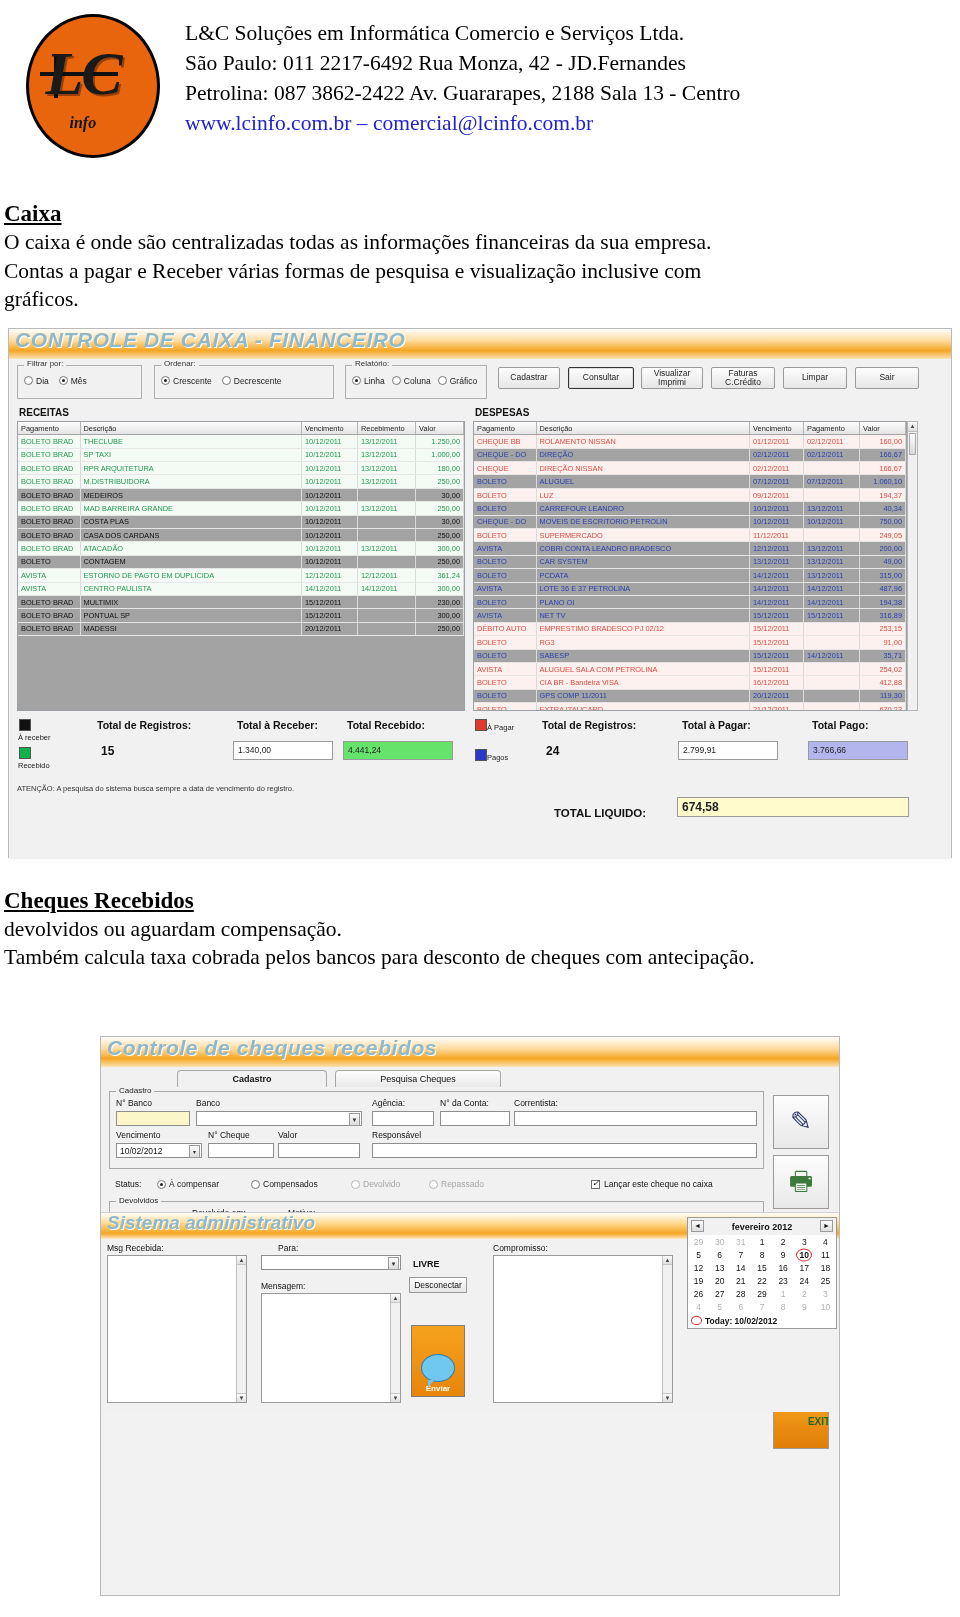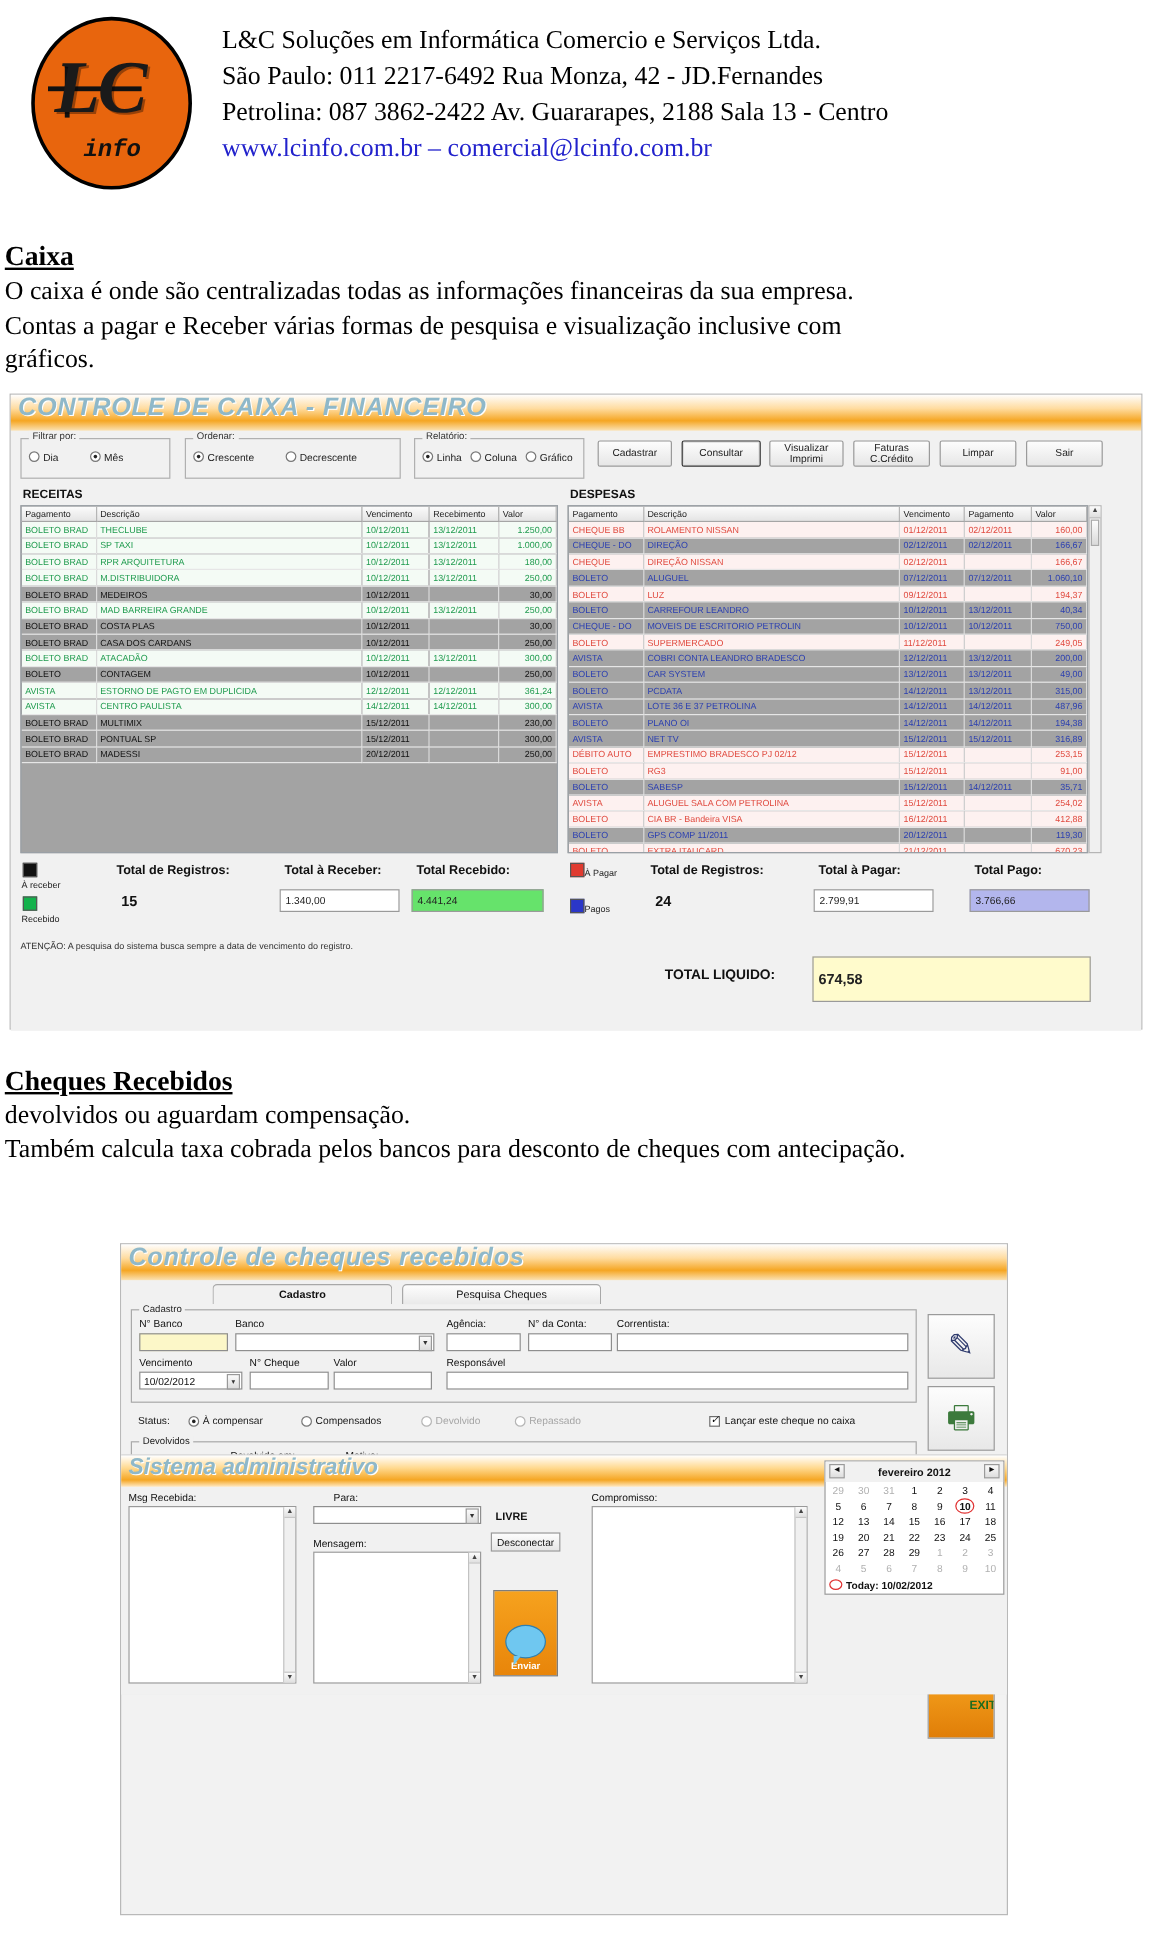--- a/index.html
+++ b/index.html
@@ -23,22 +23,22 @@
   }
   .logo-text-lc {
     position:absolute; left:28px; top:28px;
     font-family:"Liberation Serif", serif;
     font-size:62px; font-style:italic; font-weight:bold;
     color:#1a1a1a; letter-spacing:-2px;
     text-shadow:2px 2px 0 rgba(0,0,0,.35);
   }
   .logo-text-info {
     position:absolute; left:52px; top:104px;
-    font-family:Liberation Mono, monospace;
-    font-size:20px; font-style:italic; font-weight:bold; color:#111;
+    font-family:Liberation Serif, serif;
+    font-size:16px; font-style:italic; font-weight:bold; color:#111;
   }
   .logo-bar1 { position:absolute; left:22px; top:62px; width:78px; height:4px; background:#111; }
   .logo-bar2 { position:absolute; left:36px; top:44px; width:4px; height:44px; background:#111; }
 
   .company-block { padding-top:10px; flex:1; }
   .company-block .ln { font-size:21.5px; line-height:1.40; white-space:nowrap; }
   .company-block .ln.link { color:#2222CC; }
 
   
   .copy { padding:0 22px 0 4px;margin-top:32px; }
@@ -64,21 +64,21 @@
 
   
   #shot-caixa { margin:14px 8px 0 8px; height:530px; background:#F2F2F2; }
   .caixa-body { position:relative; height:500px; background:#F1F1F1; }
 
   .gbox { position:absolute; border:1px solid #b0b0b0; background:transparent; }
   .gbox > .leg {
     position:absolute; top:-7px; left:6px; background:#F1F1F1; padding:0 3px;
     font-family:"Liberation Sans", sans-serif; font-size:8px; color:#333;
   }
-  .radio-row { position:absolute; top:10px; left:6px; display:flex; gap:26px; align-items:center; }
+  .radio-row { position:absolute; top:10px; left:6px; display:flex; gap:10px; align-items:center; }
   .rad { display:flex; align-items:center; gap:3px; font-family:"Liberation Sans", sans-serif; font-size:8.5px; color:#222; }
   .rad i {
     width:9px; height:9px; border:1px solid #777; border-radius:50%;
     display:inline-block; background:#fff; position:relative;
   }
   .rad.on i:after {
     content:""; position:absolute; left:2px; top:2px; width:3px; height:3px;
     background:#222; border-radius:50%;
   }
 
@@ -674,21 +674,21 @@
 
     <div class="tot-lbl" style="left:533px;top:360px;">Total de Registros:</div>
     <div class="tot-lbl" style="left:673px;top:360px;">Total à Pagar:</div>
     <div class="tot-lbl" style="left:803px;top:360px;">Total  Pago:</div>
     <div class="tot-num" style="left:537px;top:385px;">24</div>
     <div class="fld" style="left:669px;top:382px;width:100px;">2.799,91</div>
     <div class="fld blue" style="left:799px;top:382px;width:100px;">3.766,66</div>
 
     <div class="note" style="left:8px;top:425px;">ATENÇÃO: A pesquisa do sistema busca sempre a data de vencimento do registro.</div>
     <div class="tot-lbl" style="left:545px;top:448px;font-size:11.5px;">TOTAL LIQUIDO:</div>
-    <div class="fld yellow" style="left:668px;top:438px;width:232px;height:38px;">674,58</div>
+    <div class="fld yellow" style="left:668px;top:438px;width:232px;height:20px;">674,58</div>
   </div>
 </div>
 
 <div class="copy" style="margin-top:26px;">
   <div class="sec-title">Cheques Recebidos</div>
   <div class="para">devolvidos ou aguardam compensação.</div>
   <div class="para">Também calcula taxa cobrada pelos bancos para desconto de cheques com antecipação.</div>
 </div>
 
 <div class="shot" id="shot-cheques">

